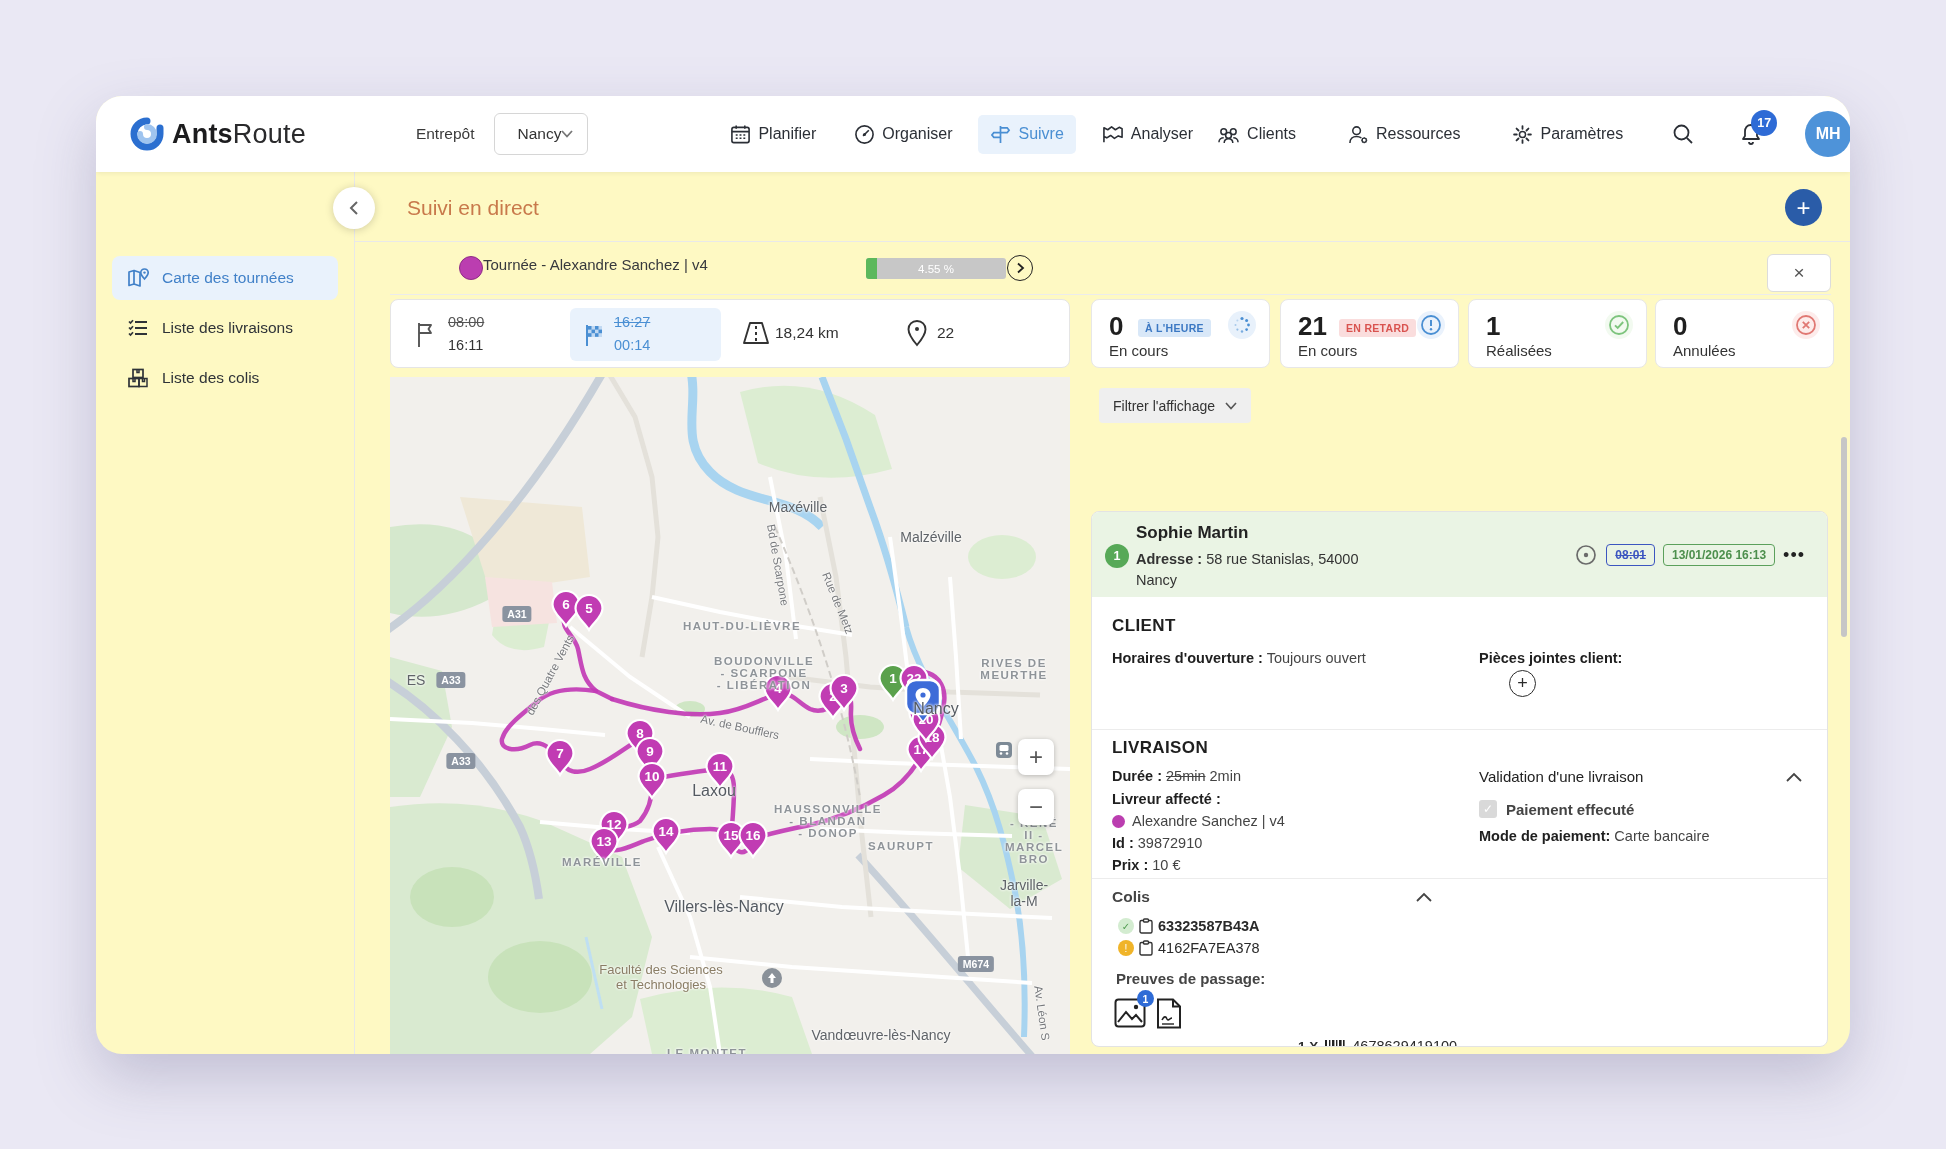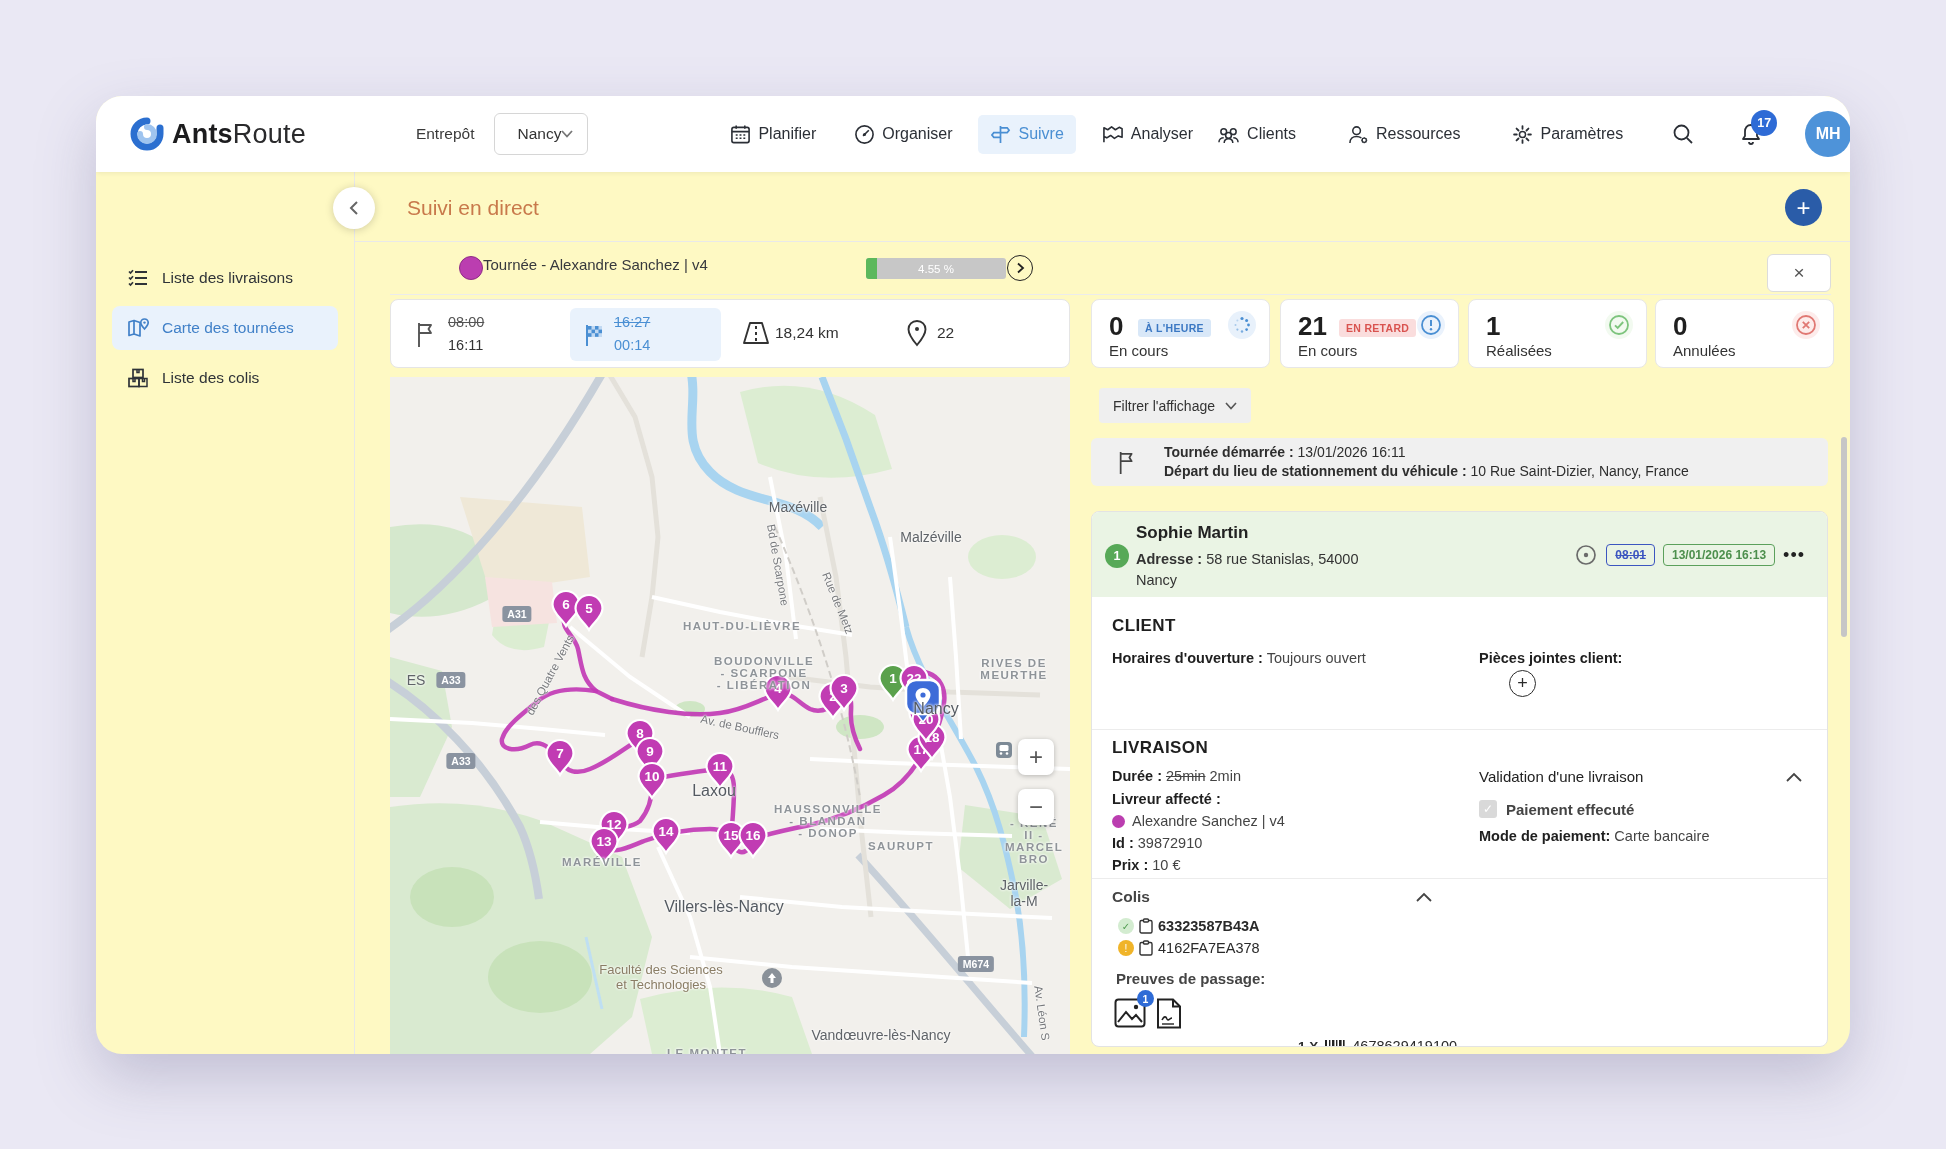--- a/index.html
+++ b/index.html
@@ -201,34 +201,34 @@
             <path d="M10 20 a2 2 0 0 0 4 0" fill="none" stroke="#2b2f36" stroke-width="1.8"></path>
           </svg>
         <div class="badge-notif">17</div>
       </div>
       <div class="avatar">MH</div>
     </div>
   </div>
 
   <div class="appbody">
     <div class="sidebar">
-      <div class="side-item">
-        <svg width="24" height="24" viewBox="0 0 24 24">
-            <path d="M9 6 H21 M9 12 H21 M9 18 H21" stroke="#2f3338" stroke-width="1.9"></path>
-            <path d="M3 5.5 l1.5 1.5 L7 4.2 M3 11.5 l1.5 1.5 L7 10.2 M3 17.5 l1.5 1.5 L7 16.2" fill="none" stroke="#2f3338" stroke-width="1.7"></path>
-          </svg>
-        <span>Liste des livraisons</span>
-      </div>
       <div class="side-item active">
         <svg width="24" height="24" viewBox="0 0 24 24">
             <path d="M3 6 L8 4.5 V18 L3 19.5 Z M8 4.5 L14 6.5 V20 L8 18" fill="none" stroke="#4181c8" stroke-width="1.7" stroke-linejoin="round"></path>
             <path d="M18.5 3 c2.2 0 3.7 1.7 3.7 3.6 0 2.6-3.7 6.4-3.7 6.4 s-3.7-3.8-3.7-6.4 C14.8 4.7 16.3 3 18.5 3 Z" fill="none" stroke="#4181c8" stroke-width="1.7"></path>
             <circle cx="18.5" cy="6.6" r="1.2" fill="#4181c8"></circle>
           </svg>
         <span>Carte des tournées</span>
+      </div>
+      <div class="side-item">
+        <svg width="24" height="24" viewBox="0 0 24 24">
+            <path d="M9 6 H21 M9 12 H21 M9 18 H21" stroke="#2f3338" stroke-width="1.9"></path>
+            <path d="M3 5.5 l1.5 1.5 L7 4.2 M3 11.5 l1.5 1.5 L7 10.2 M3 17.5 l1.5 1.5 L7 16.2" fill="none" stroke="#2f3338" stroke-width="1.7"></path>
+          </svg>
+        <span>Liste des livraisons</span>
       </div>
       <div class="side-item">
         <svg width="24" height="24" viewBox="0 0 24 24">
             <rect x="7" y="3.5" width="10" height="8" fill="none" stroke="#2f3338" stroke-width="1.7"></rect>
             <rect x="3" y="12.5" width="10" height="8" fill="none" stroke="#2f3338" stroke-width="1.7"></rect>
             <path d="M11 3.5 v3 h2 v-3 M7 12.5 v3 h2 v-3 M13 12.5 h8 v8 h-8 Z M16.5 12.5 v3 h2 v-3" fill="none" stroke="#2f3338" stroke-width="1.5"></path>
           </svg>
         <span>Liste des colis</span>
       </div>
     </div>
@@ -558,31 +558,20 @@
         </div>
       </div>
 
       <div class="filter-btn">
         <span>Filtrer l'affichage</span>
         <svg width="12" height="8" viewBox="0 0 12 8">
             <path d="M1 1 L6 6.5 L11 1" fill="none" stroke="#555" stroke-width="1.6"></path>
           </svg>
       </div>
 
-      <div class="tour-info">
-        <div class="fl">
-          <svg width="22" height="26" viewBox="0 0 24 26">
-              <path d="M4 1 V25 M4 3 H16 L13.5 7 L16 11 H4" fill="none" stroke="#444" stroke-width="1.9" stroke-linejoin="round"></path>
-            </svg>
-        </div>
-        <div class="lines">
-          <div><b>Tournée démarrée :</b> <span>13/01/2026 16:11</span></div>
-          <div><b>Départ du lieu de stationnement du véhicule :</b> <span>10 Rue Saint-Dizier, Nancy, France</span></div>
-        </div>
-      </div>
 
       <div class="detail-card">
         <div class="stop-head">
           <div class="stop-num">1</div>
           <div class="stop-name">Sophie Martin</div>
           <div class="stop-addr">
             <div><b>Adresse :</b> <span>58 rue Stanislas, 54000</span></div>
             <div>Nancy</div>
           </div>
           <div class="stop-right">

